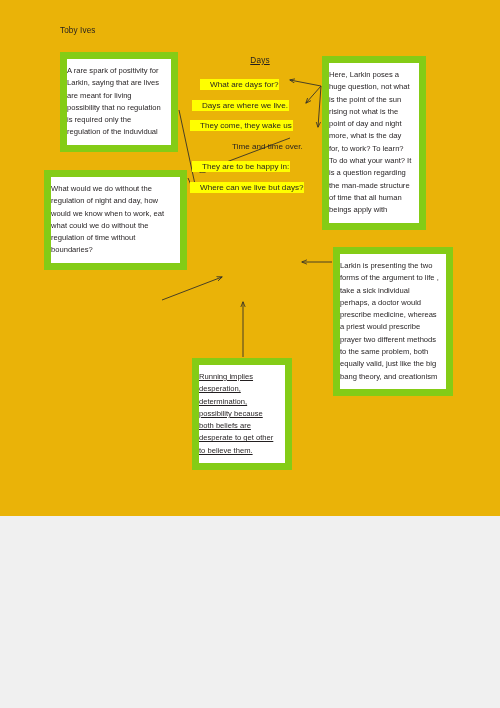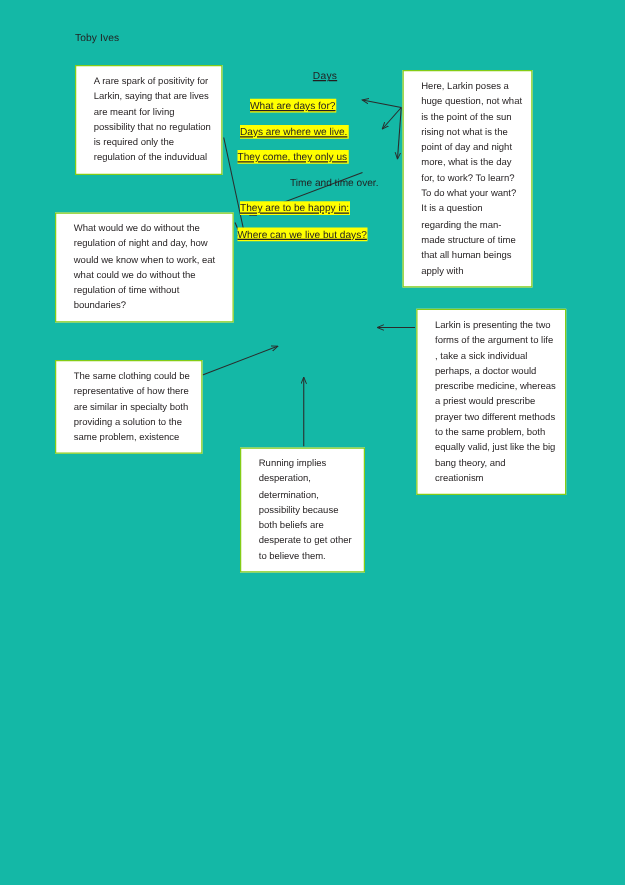--- a/index.html
+++ b/index.html
@@ -3,22 +3,22 @@
 <meta charset="utf-8">
 <style>
   html, body {
     margin: 0;
     padding: 0;
     background: #f0f0f0;
   }
   #page {
     position: relative;
     width: 500px;
-    height: 708px;
-    background: #14b8a6;
+    height: 516px;
+    background: #eab308;
     overflow: hidden;
     font-family: "Liberation Sans", sans-serif;
     color: #231f20;
   }
   #arrow-layer {
     position: absolute;
     left: 0; top: 0;
     width: 500px; height: 708px;
     pointer-events: none;
     z-index: 5;
@@ -26,26 +26,26 @@
   .author {
     position: absolute;
     left: 60px;
     top: 26px;
     font-size: 8.2px;
     letter-spacing: 0.1px;
     color: #231f20;
   }
   .note {
     position: absolute;
-    border: 1px solid #84cc16;
+    border: 7px solid #84cc16;
     background: #ffffff;
     box-sizing: border-box;
     font-size: 7.6px;
     line-height: 1.62;
-    padding: 6px 7px 6px 14px;
+    padding: 6px 7px 6px 0;
     color: #231f20;
     z-index: 10;
   }
   .poem {
     position: absolute;
     left: 190px;
     top: 56px;
     width: 140px;
     z-index: 8;
   }
@@ -57,37 +57,36 @@
     letter-spacing: 0.2px;
   }
   .pline {
     font-size: 8.1px;
     margin-bottom: 11.5px;
     white-space: nowrap;
     display: block;
   }
   .pline span.hl {
     background: #ffff00;
-    padding: 1px 1px 1px 0;
-    text-decoration: underline;
+    padding: 1px 1px 1px 10px;
   }
   .pline.i1  { padding-left: 10px; }
   .pline.i2  { padding-left: 2px; }
   .pline.i3  { padding-left: 0px; }
   .pline.i4  { padding-left: 6px; margin-left: 36px; }
   .stanza2 { margin-top: 24px; }
   .plain { color: #231f20; }
 
   
   #note-positivity  { left: 60px;  top: 52px;  width: 118px; }
   #note-regulation  { left: 44px;  top: 170px; width: 143px; }
   #note-clothing    { left: 44px;  top: 288px; width: 118px; }
   #note-question    { left: 322px; top: 56px;  width: 104px; }
   #note-two-forms   { left: 333px; top: 247px; width: 120px; }
-  #note-running     { left: 192px; top: 358px; width: 100px; }
+  #note-running     { left: 192px; top: 358px; width: 100px; text-decoration: underline; }
 </style>
 </head>
 <body>
 
 <div id="page">
 
   <div class="author">Toby Ives</div>
 
   <svg id="arrow-layer" viewBox="0 0 500 708" xmlns="http://www.w3.org/2000/svg">
     <defs>
@@ -111,32 +110,31 @@
     <path d="M162,300 L222,277" fill="none" stroke="#2b2b2b" stroke-width="0.85" marker-end="url(#ah)"></path>
 
     <path d="M243,357 L243,302" fill="none" stroke="#2b2b2b" stroke-width="0.85" marker-end="url(#ah)"></path>
   </svg>
 
   <div class="poem">
     <div class="poem-title">Days</div>
 
     <div class="pline i1"><span class="hl">What are days for?</span></div>
     <div class="pline i2"><span class="hl">Days are where we live.</span></div>
-    <div class="pline i3"><span class="hl">They come, they only us</span></div>
+    <div class="pline i3"><span class="hl">They come, they wake us</span></div>
     <div class="pline i4"><span class="plain">Time and time over.</span></div>
     <div class="pline i2"><span class="hl">They are to be happy in:</span></div>
     <div class="pline i3"><span class="hl">Where can we live but days?</span></div>
 
   </div>
 
   <div class="note" id="note-positivity">A rare spark of positivity for Larkin, saying that are lives are meant for living possibility that no regulation is required only the regulation of the induvidual</div>
 
   <div class="note" id="note-regulation">What would we do without the regulation of night and day, how would we know when to work, eat what could we do without the regulation of time without boundaries?</div>
 
-  <div class="note" id="note-clothing">The same clothing could be representative of how there are similar in specialty both providing a solution to the same problem, existence</div>
 
   <div class="note" id="note-question">Here, Larkin poses a huge question, not what is the point of the sun rising not what is the point of day and night more, what is the day for, to work? To learn? To do what your want? It is a question regarding the man-made structure of time that all human beings apply with</div>
 
   <div class="note" id="note-two-forms">Larkin is presenting the two forms of the argument to life , take a sick individual perhaps, a doctor would prescribe medicine, whereas a priest would prescribe prayer two different methods to the same problem, both equally valid, just like the big bang theory, and creationism</div>
 
   <div class="note" id="note-running">Running implies desperation, determination, possibility because both beliefs are desperate to get other to believe them.</div>
 
 </div>
 
 </body></html>

